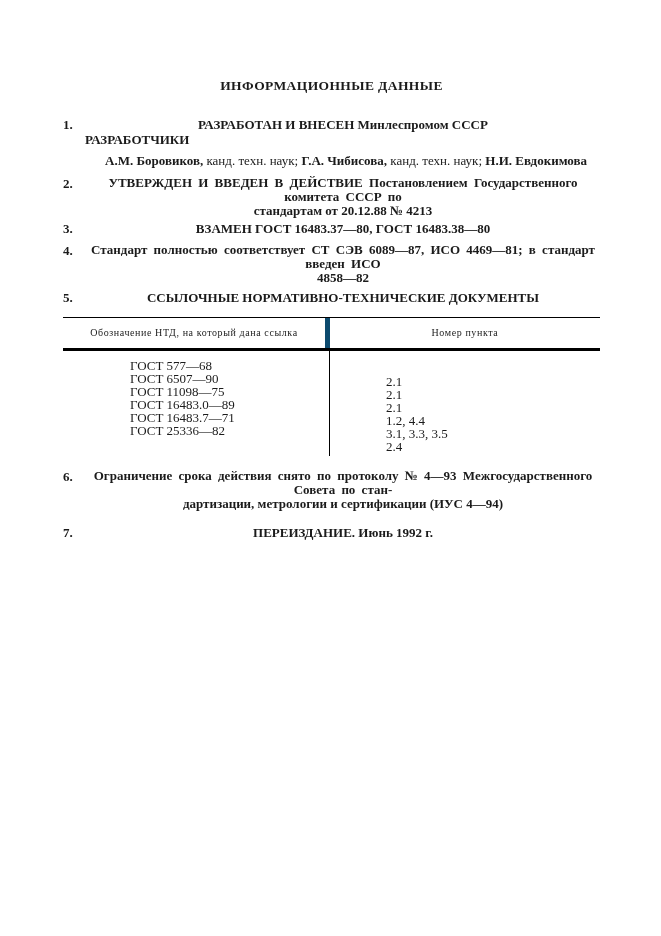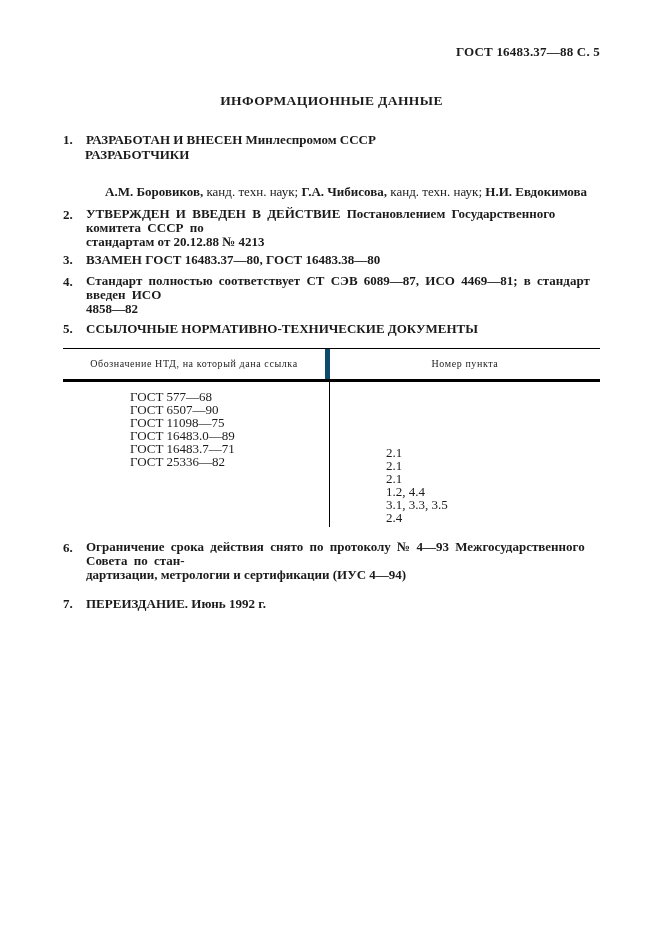--- a/index.html
+++ b/index.html
@@ -29,31 +29,31 @@
     letter-spacing: 0.4px;
   }
 
   .item {
     display: flex;
     font-weight: bold;
     font-size: 13px;
     line-height: 15px;
   }
   .item .num { width: 23px; flex-shrink: 0; }
-  .item .body { flex: 1; }
+  .item .body { flex: 1; text-align: center; }
   .item .body .ln { display: block; line-height: 14px; }
   .justified { word-spacing: 3px; }
 
   .mt-item1 { margin-top: 23px; }
   .subtitle {
     margin-left: 22px; margin-top: 0;
     font-weight: bold; font-size: 13px; line-height: 15px;
   }
   .developers {
-    margin-left: 42px; margin-top: 22px;
+    margin-left: 42px; margin-top: 6px;
     font-size: 13px; line-height: 15px;
     font-weight: normal;
   }
   .developers .dev-name { font-weight: bold; }
   .mt-item2 { margin-top: 8px; }
   .mt-item3 { margin-top: 3px; }
   .mt-item4 { margin-top: 7px; }
   .mt-item5 { margin-top: 5px; }
   .mt-item6 { margin-top: 13px; }
   .mt-item7 { margin-top: 14px; }
@@ -76,30 +76,29 @@
     color: #222;
   }
   .th.c1 { width: 49.7%; border-right: 5px solid #0c4a6e; box-sizing: border-box; }
   .th.c2 { flex: 1; }
   .tbody { display: flex; }
   .tcol1 {
     width: 49.7%; box-sizing: border-box;
     border-right: 1px solid #000;
     padding: 8px 0 3px 67px;
   }
-  .tcol2 { flex: 1; padding: 24px 0 3px 56px; margin-top: 40px; }
+  .tcol2 { flex: 1; padding: 24px 0 3px 56px; }
   .trow { font-size: 13px; line-height: 13px; }
 </style>
 </head>
 <body>
 
 <div class="page">
   <div class="content">
 
-    <div class="doc-header">ГОСТ 16483.37—88 С. 5</div>
 
     <div class="doc-title">ИНФОРМАЦИОННЫЕ ДАННЫЕ</div>
 
     <div class="item mt-item1">
       <span class="num">1.</span>
       <span class="body">РАЗРАБОТАН И ВНЕСЕН Минлеспромом СССР</span>
     </div>
 
     <div class="subtitle">РАЗРАБОТЧИКИ</div>
 

